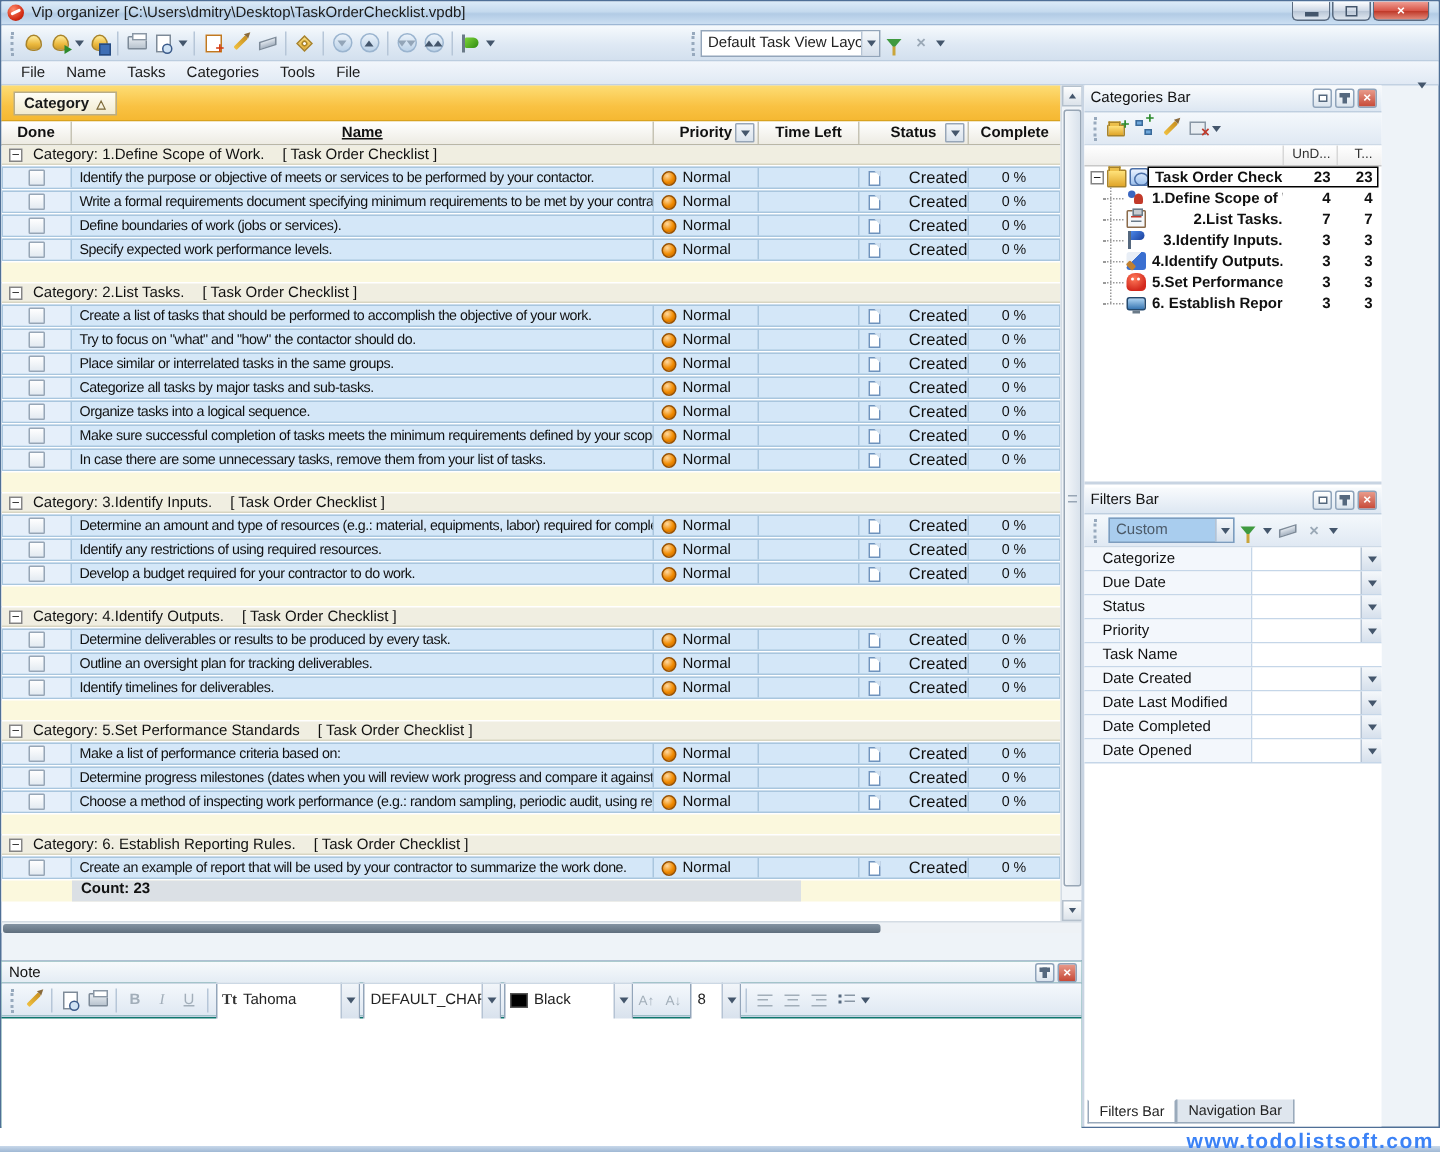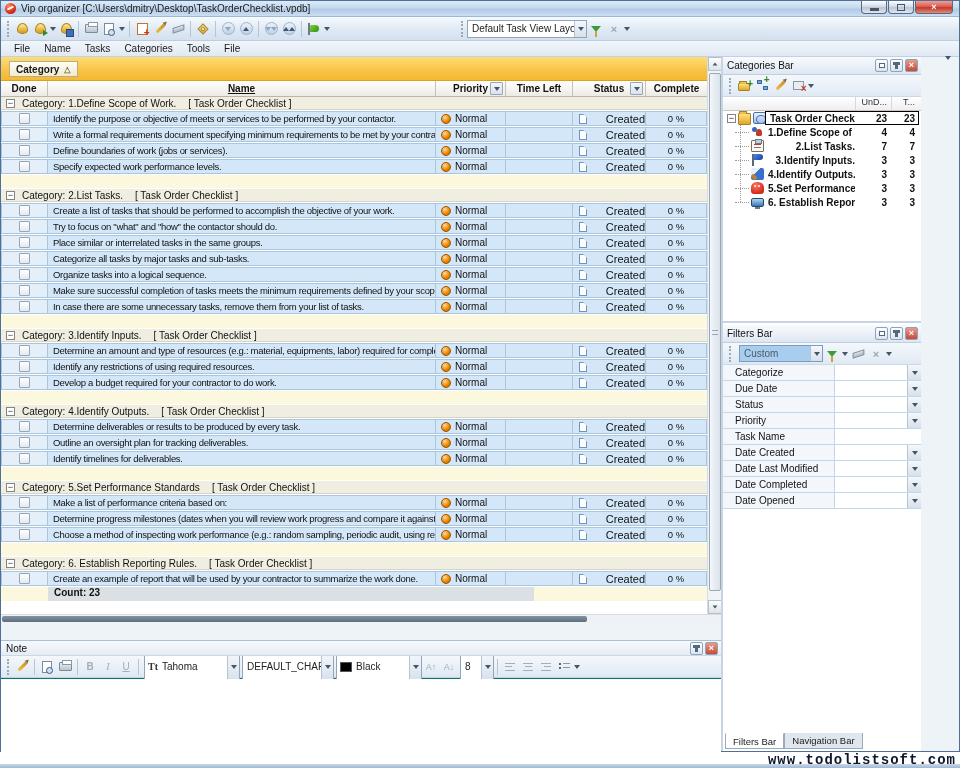--- a/index.html
+++ b/index.html
@@ -205,22 +205,22 @@
   .align-glyph i{height:1px;background:#a2aeb9;display:block;}
   .align-glyph i:nth-child(2){width:70%;}
   .bullets-glyph{width:11px;height:9px;position:relative;}
   .bullets-glyph::before{content:"";position:absolute;left:0;top:1px;width:2px;height:2px;background:#55687e;box-shadow:0 4px 0 #55687e;}
   .bullets-glyph::after{content:"";position:absolute;left:4px;top:1px;width:7px;height:1px;background:#8a97a5;box-shadow:0 4px 0 #8a97a5;}
   .note-editor{position:absolute;left:0;top:38px;right:0;bottom:0;background:#fff;font-size:10px;}
 
   
   .bottom-strip{position:absolute;left:0;top:752px;width:960px;height:16px;background:#fff;}
   .bottom-bar{position:absolute;left:0;bottom:0;width:960px;height:4px;background:linear-gradient(#c8d8ea,#9fb8d4);}
-  .watermark{position:absolute;right:4px;top:0;font-family:Liberation Mono, monospace;font-weight:bold;
-    font-size:14px;color:#0f172a;letter-spacing:1px;z-index:2;}
+  .watermark{position:absolute;right:4px;top:0;font-family:Liberation Sans, sans-serif;font-weight:bold;
+    font-size:14px;color:#3b82f6;letter-spacing:1px;z-index:2;}
 </style>
 </head>
 <body>
 
 <div class="window">
 
   <div class="titlebar">
     <span class="app-logo"></span>
     <span class="title-text">Vip organizer [C:\Users\dmitry\Desktop\TaskOrderChecklist.vpdb]</span>
     <div class="win-btns">

